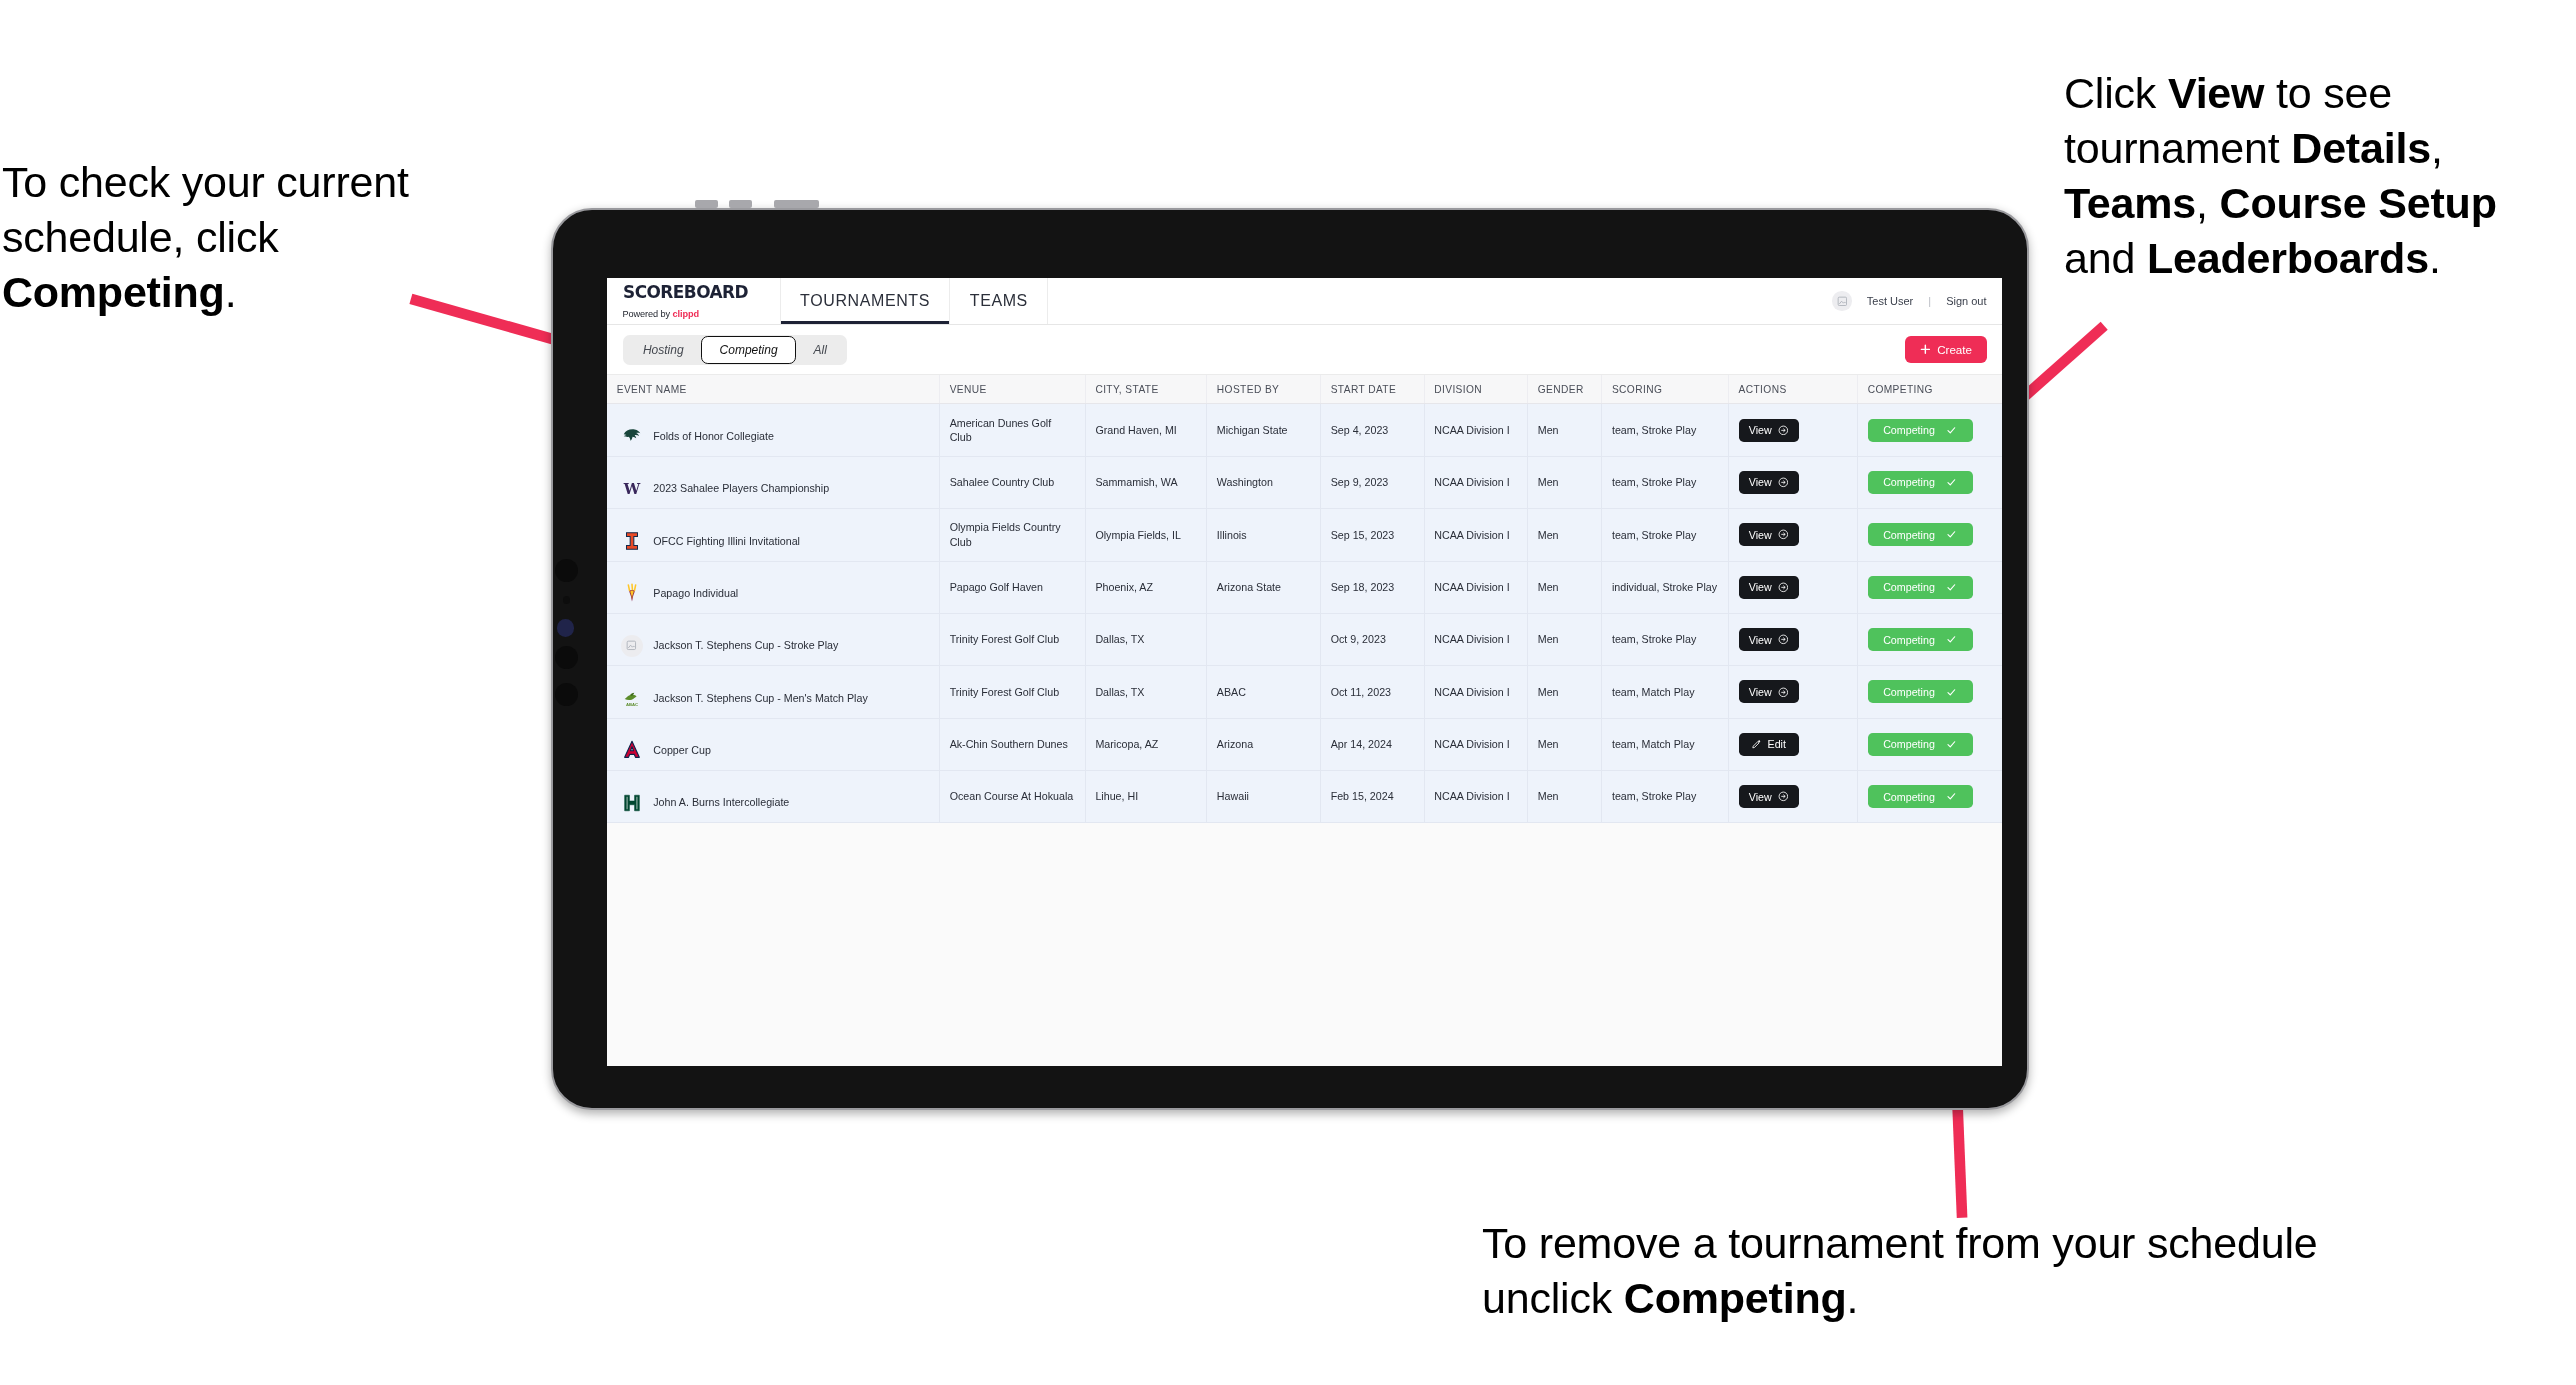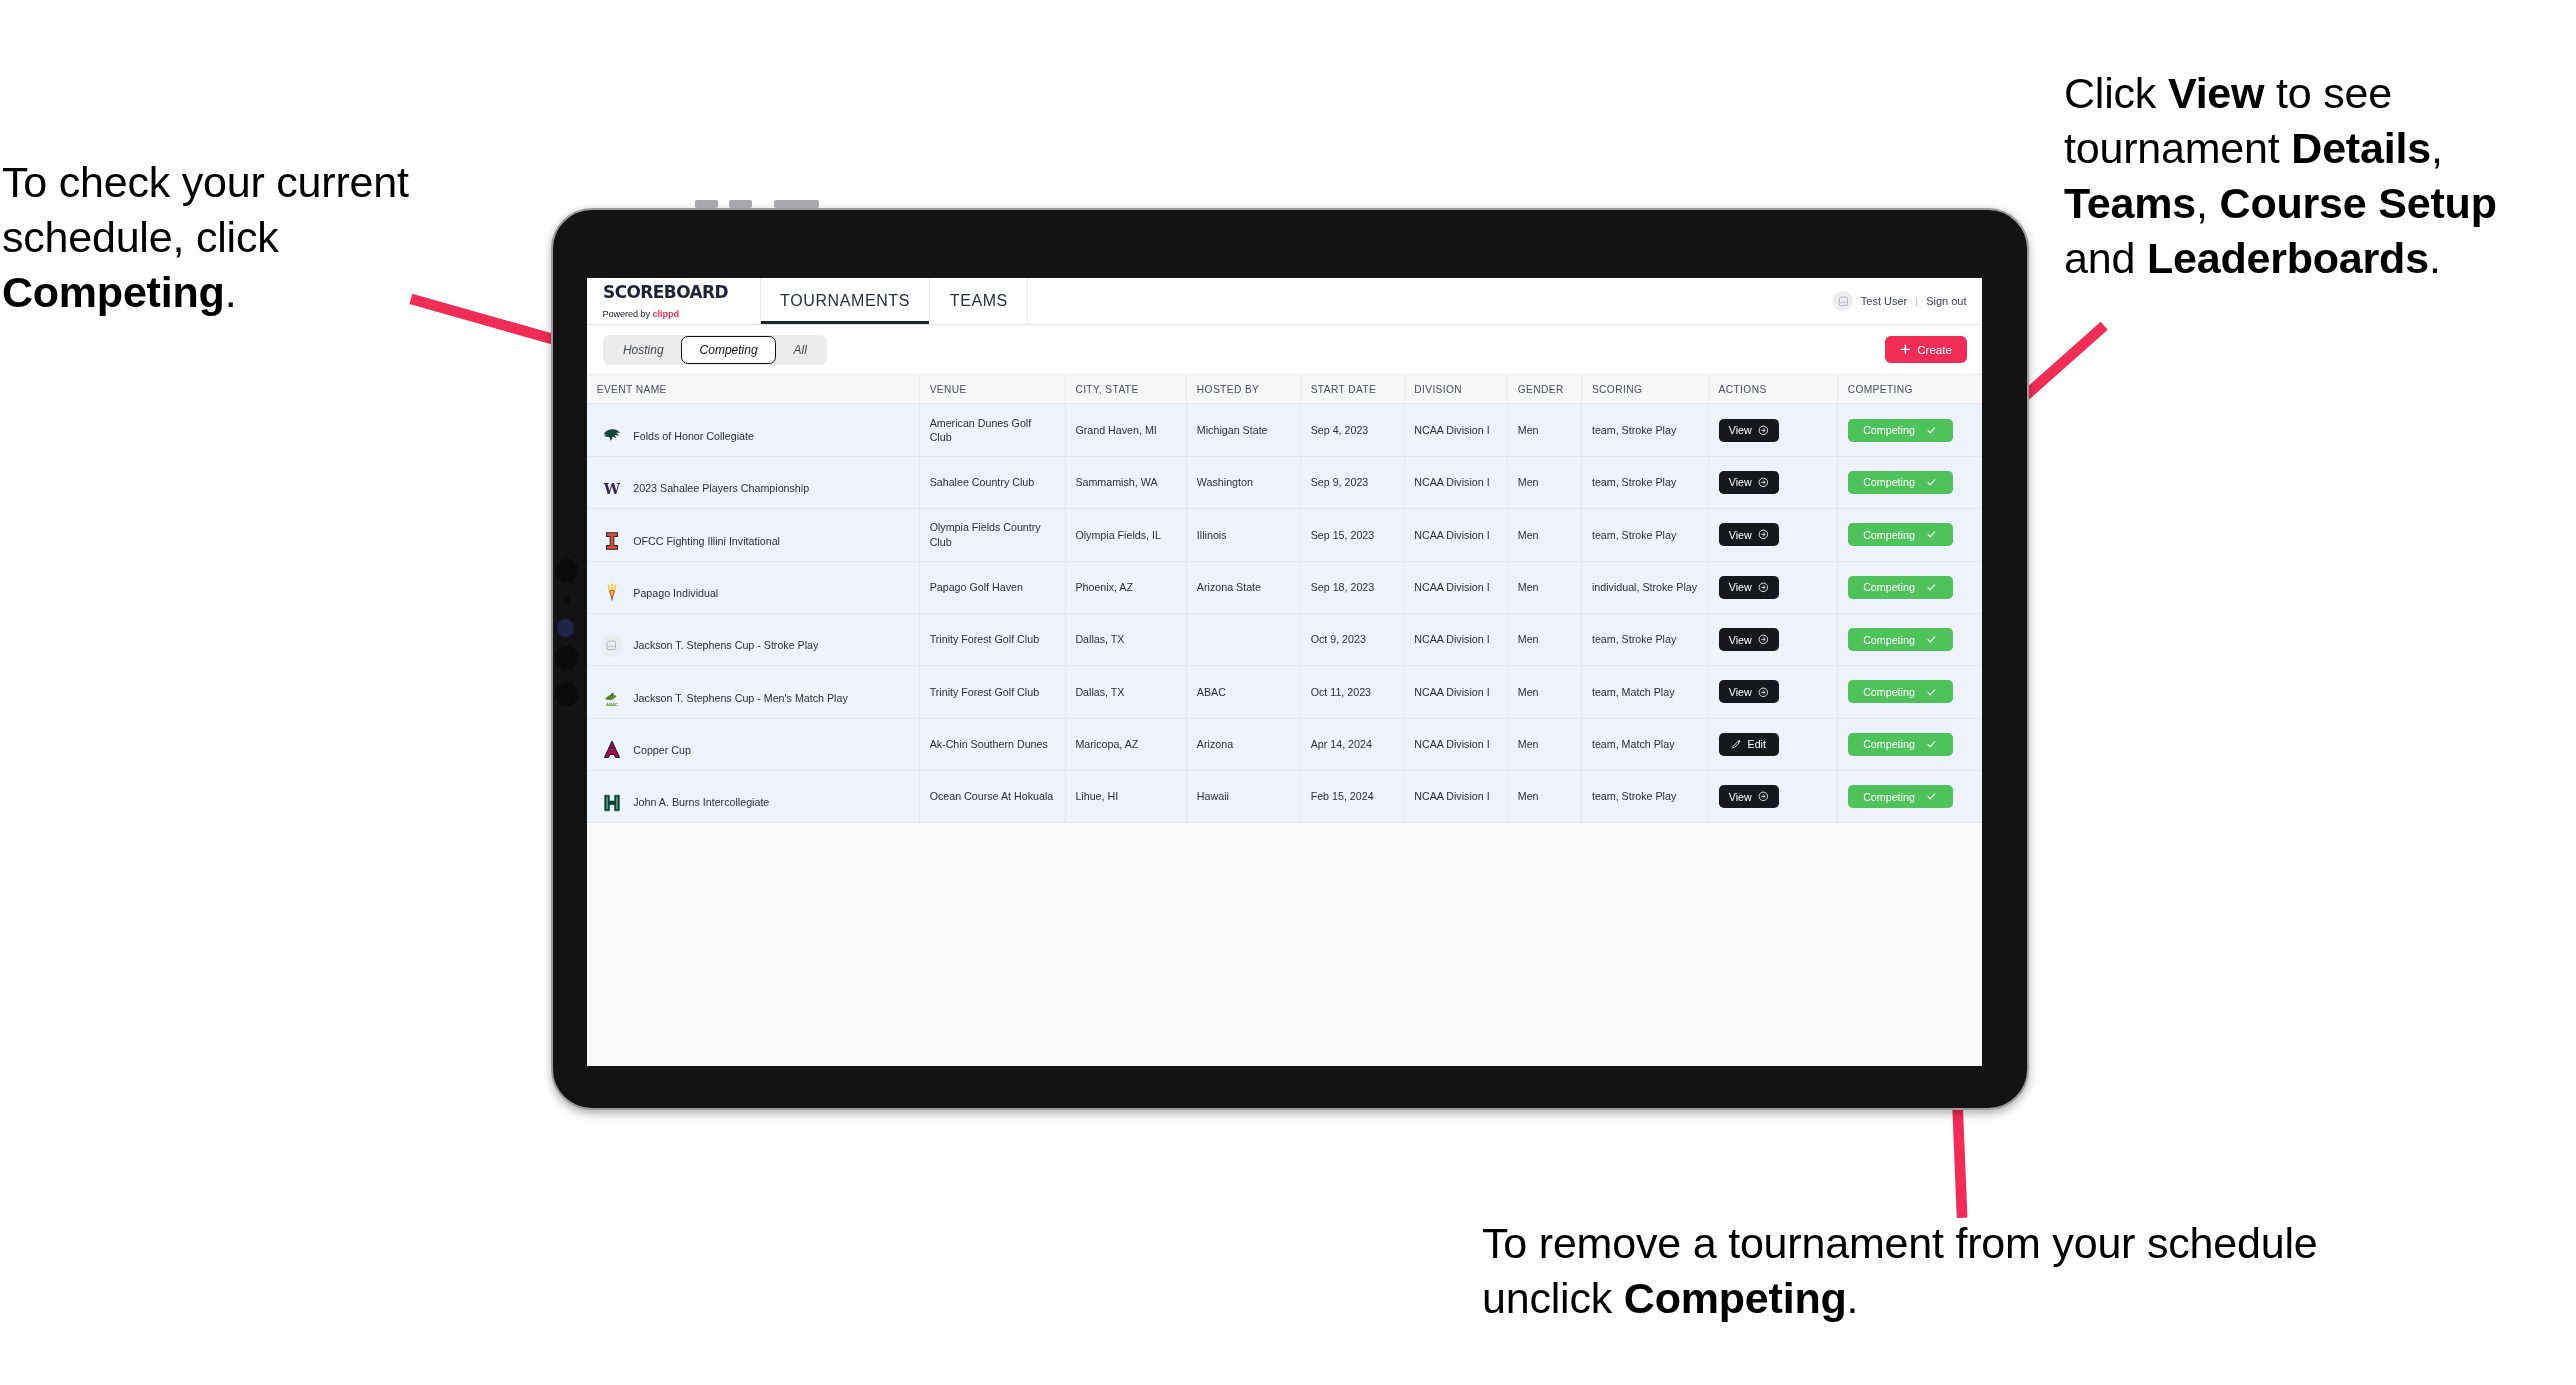--- a/index.html
+++ b/index.html
@@ -45,21 +45,21 @@
   }
   .cam-dot {
     position: absolute;
     border-radius: 50%;
     background: #000;
   }
 
   
   #screen {
     position: absolute;
-    left: 36px; top: 70px;
+    left: 56px; top: 70px;
     width: 1395px; height: 788px;
     background: #fafafa;
     overflow: hidden;
   }
 
   
   .app-header {
     height: 47px;
     background: #fff;
     display: flex;
@@ -102,21 +102,21 @@
     position: relative;
   }
   .navtab.active::after {
     content: "";
     position: absolute; left: 0; right: 0; bottom: 0;
     height: 2.9px; background: #1d2235;
   }
 
   .header-right {
     margin-left: auto;
-    display: flex; align-items: center; gap: 8px;
+    display: flex; align-items: center; gap: 15px;
     padding-right: 15.5px;
     font-size: 11px; color: #3a3f4b;
   }
   .avatar {
     width: 19.4px; height: 19.4px; border-radius: 50%;
     background: #ededf0;
     display: flex; align-items: center; justify-content: center;
   }
   .hdr-sep { color: #b9bcc4; }
   .hdr-link { cursor: pointer; }

